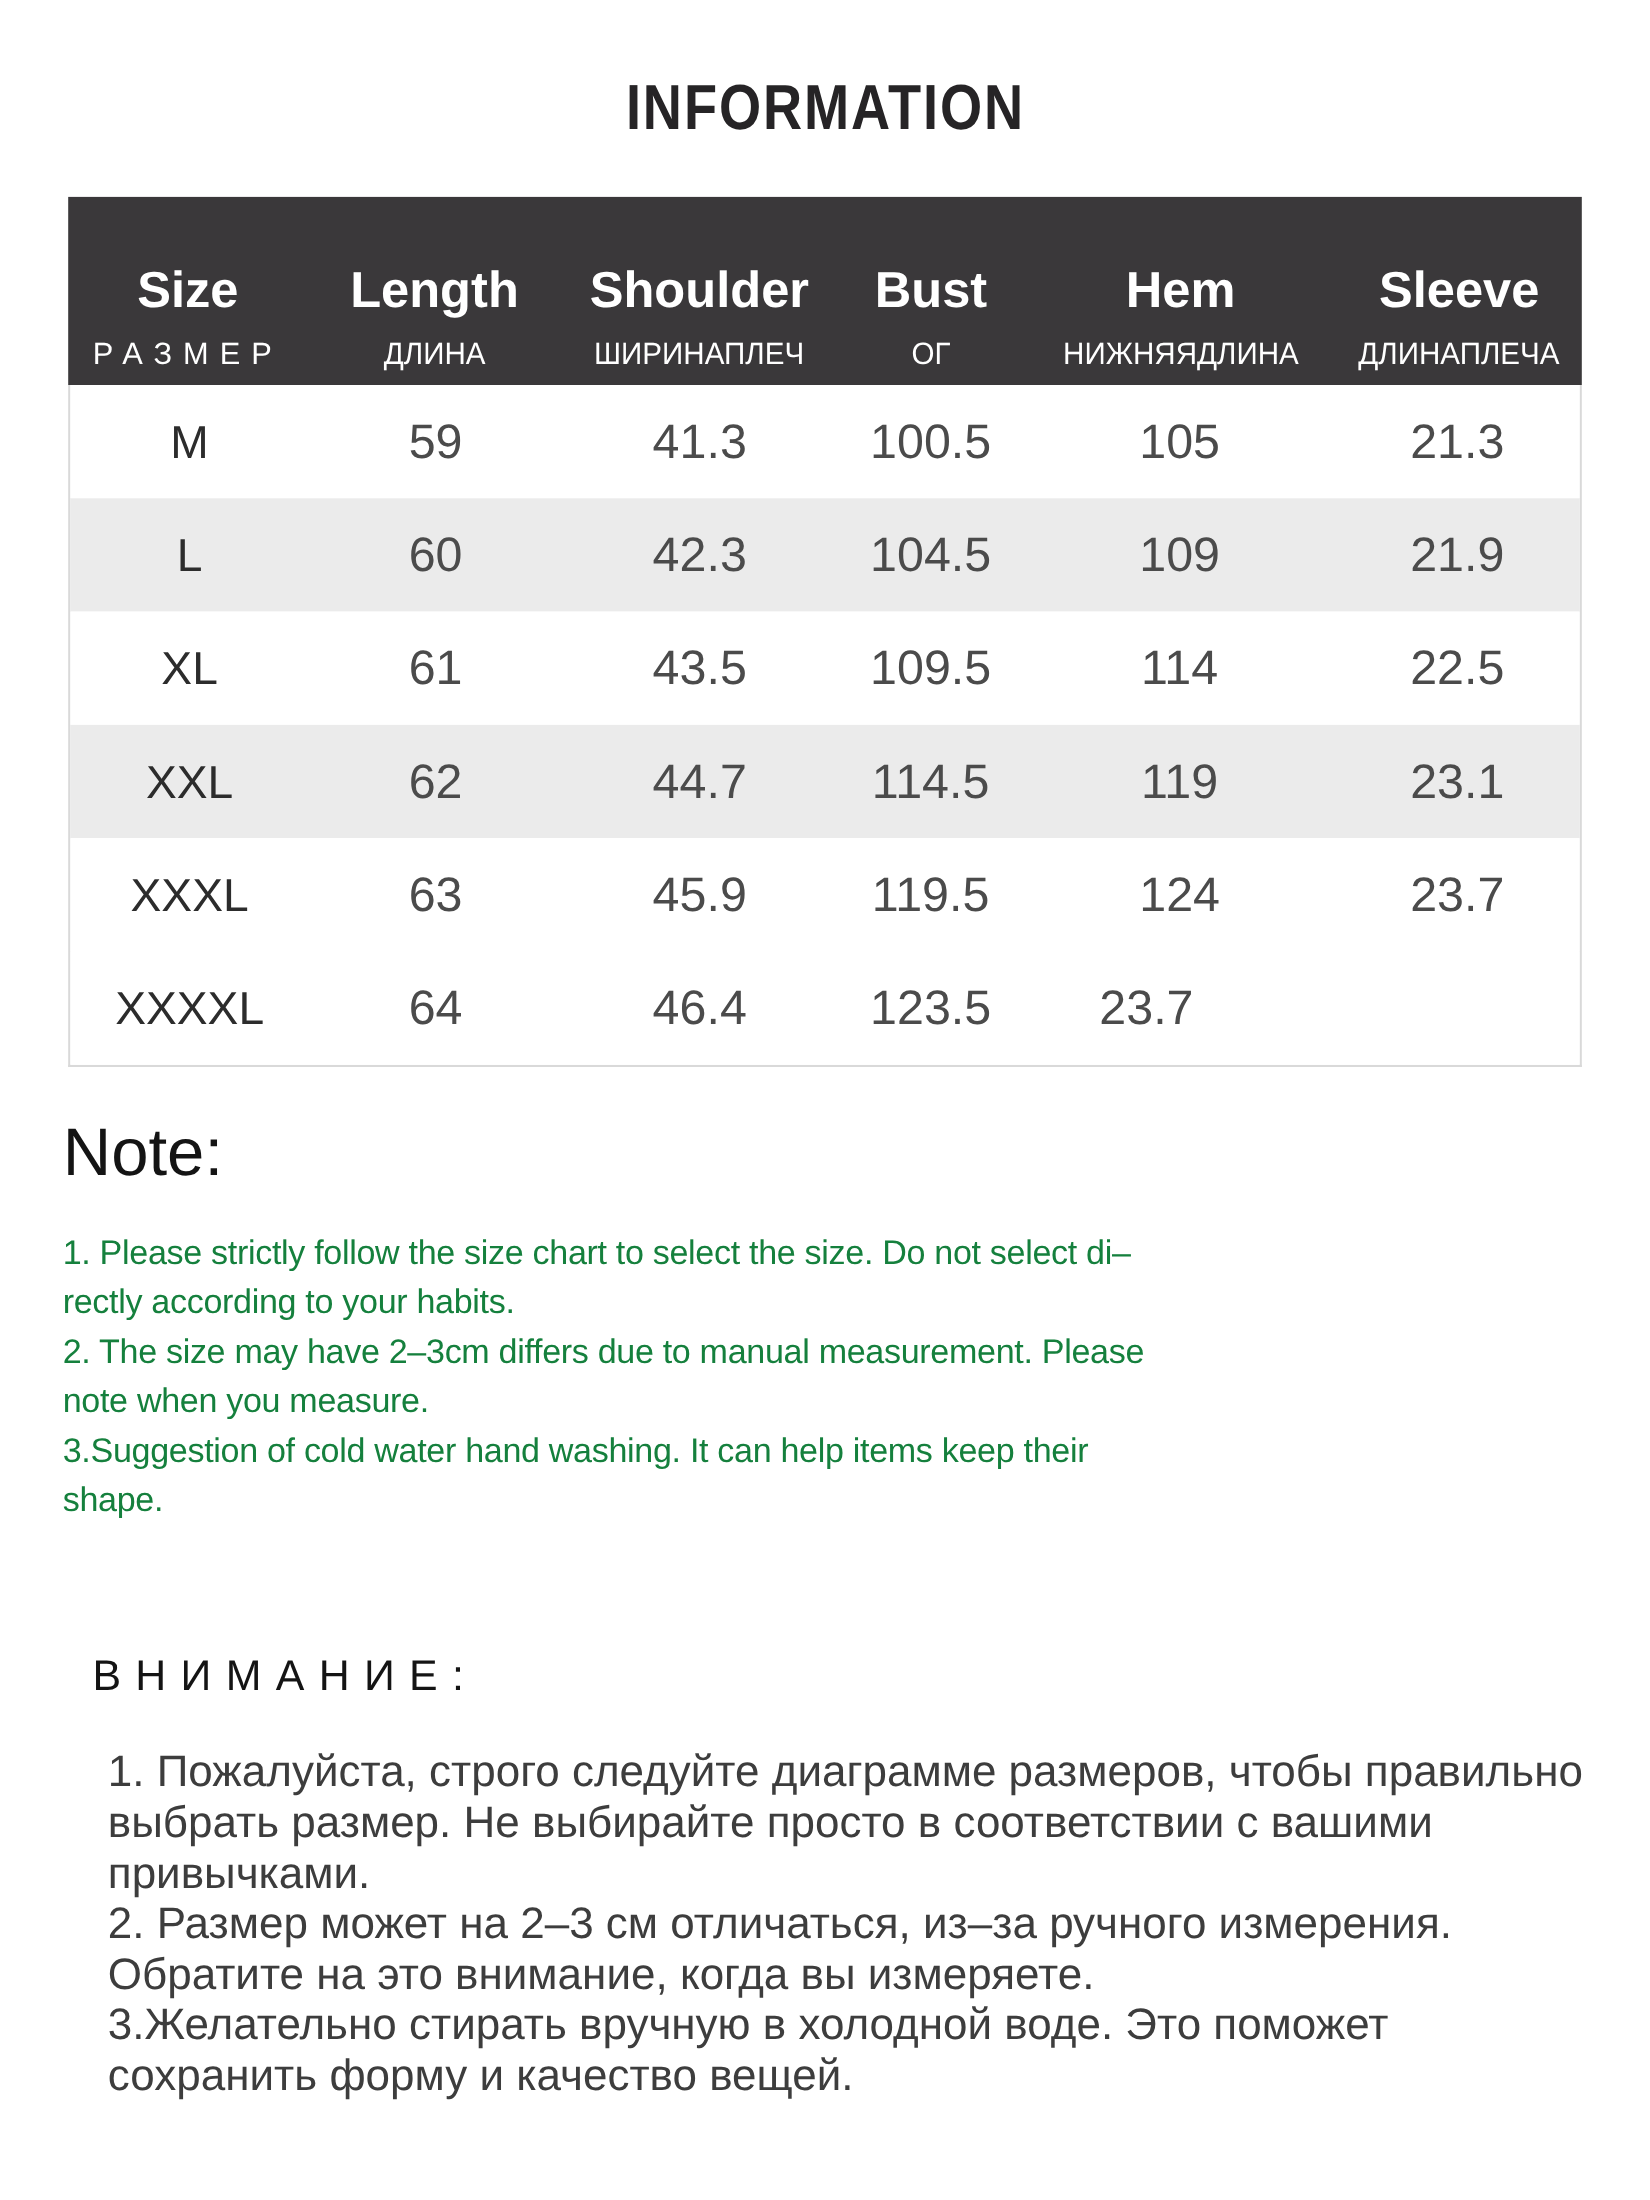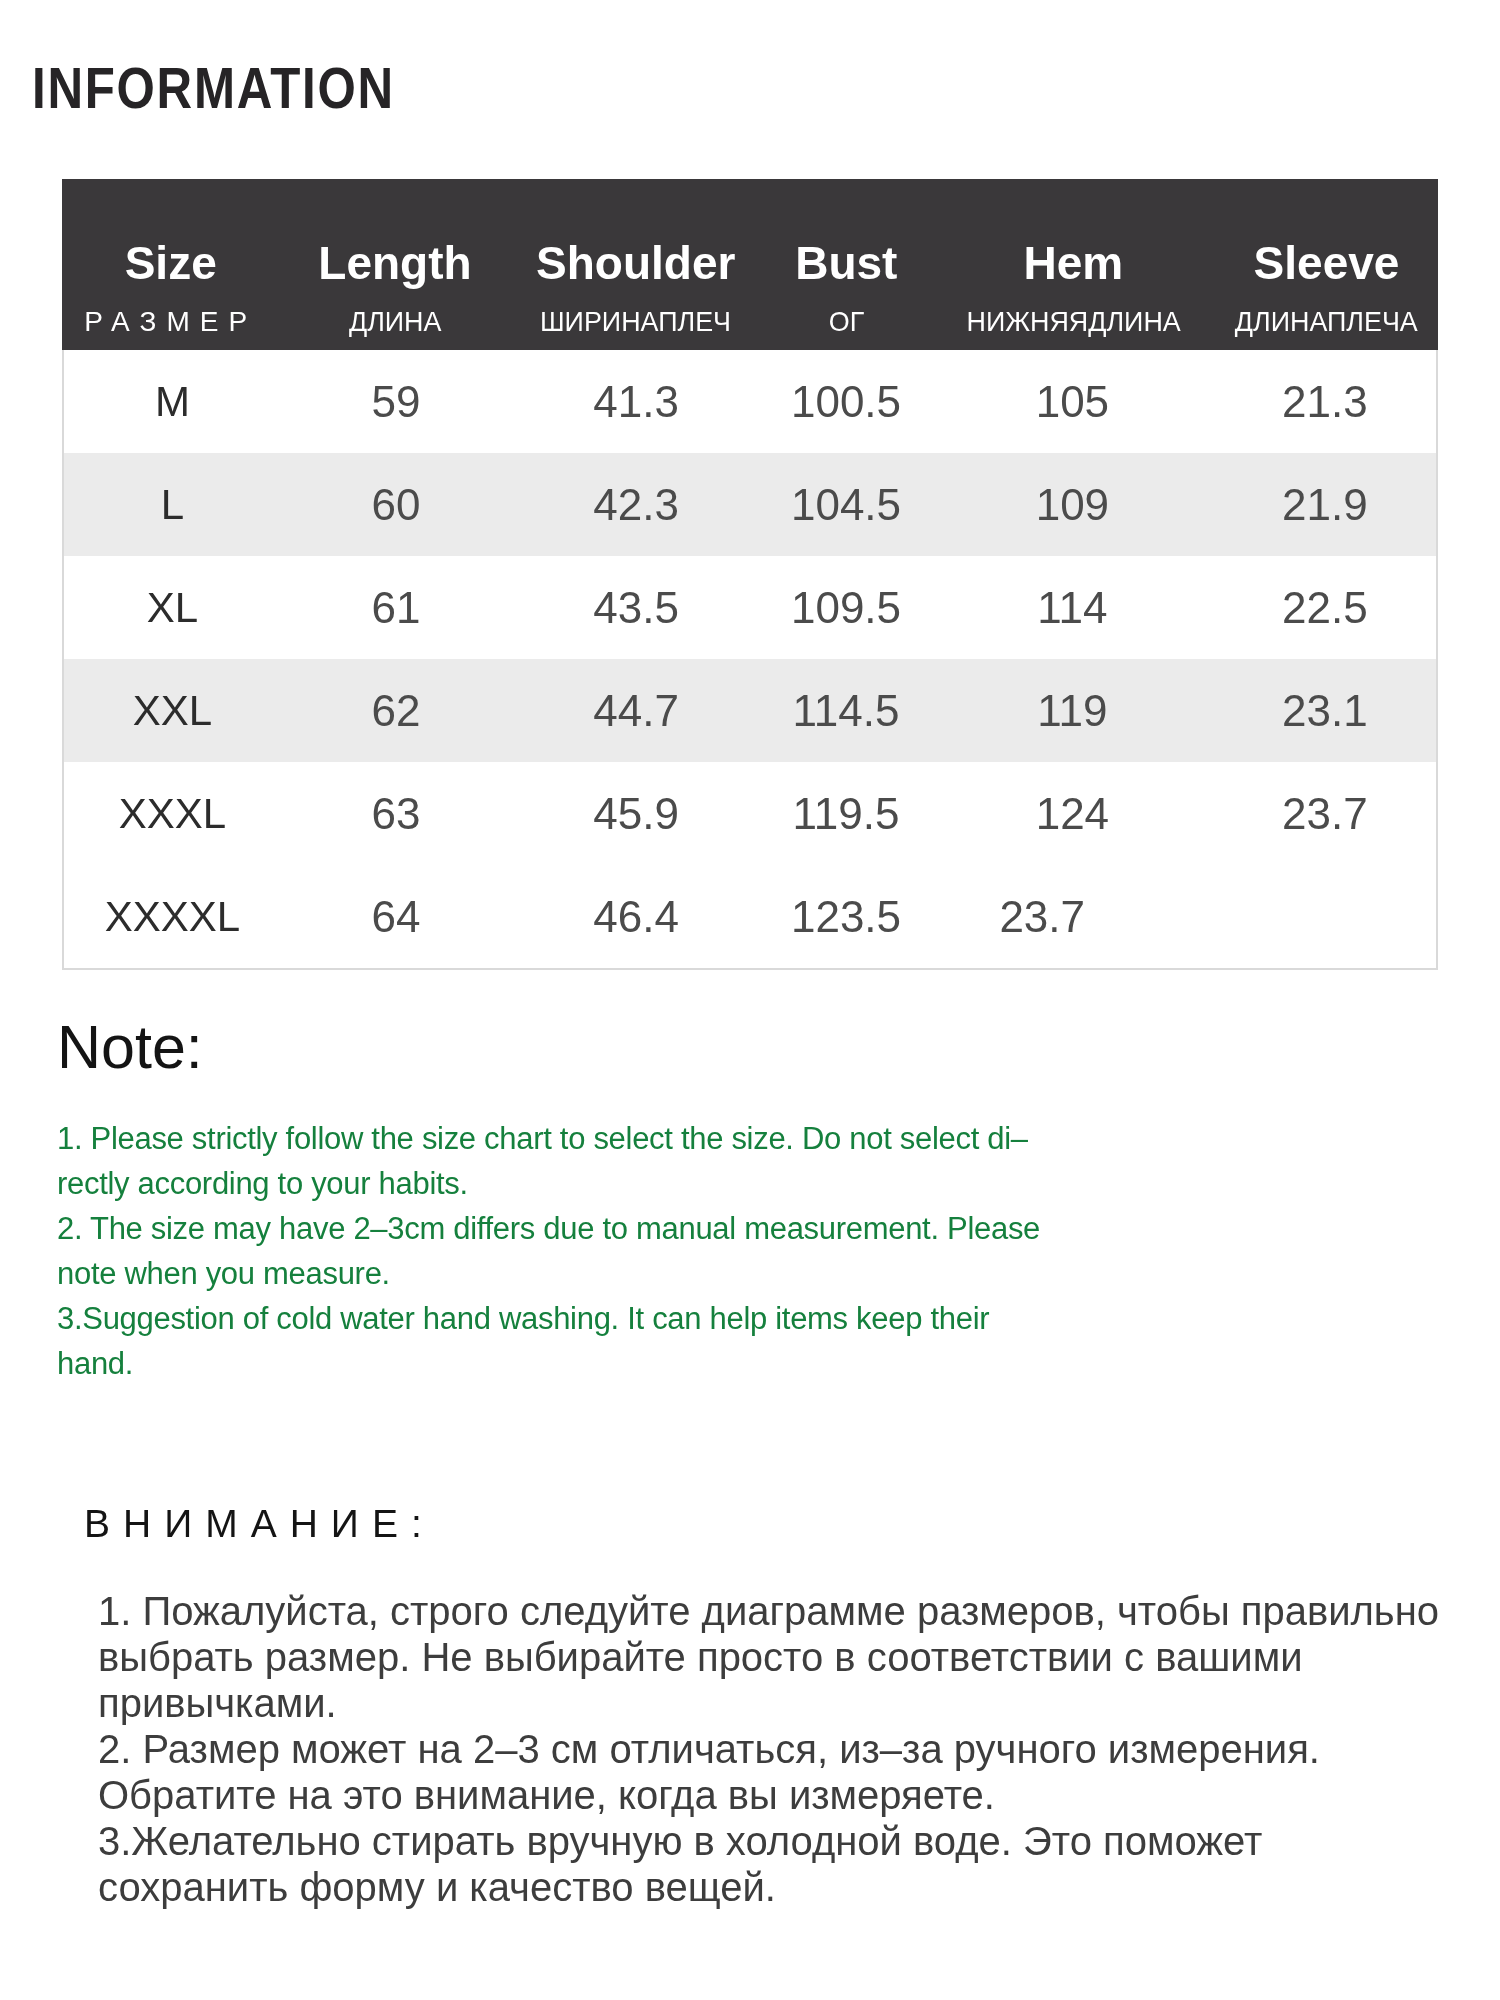--- a/index.html
+++ b/index.html
@@ -1,21 +1,21 @@
 <!DOCTYPE html>
 <html><head>
 <meta charset="utf-8">
 <style>
   * { margin:0; padding:0; box-sizing:border-box; }
   html,body { background:#ffffff; }
   body { font-family:"Liberation Sans", sans-serif; }
   .page { position:relative; width:1500px; height:2000px; background:#ffffff; overflow:hidden; }
 
   
-  .title { position:absolute; top:54px; left:0; width:100%; }
+  .title { position:absolute; top:64px; left:0; width:100%; text-align:center; }
   .title-inner {
     display:inline-block;
     font-size:58px; font-weight:700; letter-spacing:2px; color:#262426;
     transform:scaleX(0.85); transform-origin:center;
   }
 
   
   .size-table { position:absolute; left:62px; top:179px; width:1376px; }
   .thead { display:flex; background:#3a383a; height:171px; }
   .th { display:flex; flex-direction:column; justify-content:center; align-items:center;
@@ -136,21 +136,21 @@
     </div>
   </div>
 
   <div class="note-heading-en">Note:</div>
   <div class="notes-en">
     <div class="line">1. Please strictly follow the size chart  to select the size. Do not select di–</div>
     <div class="line">rectly according to your habits.</div>
     <div class="line">2. The size may have 2–3cm differs due to manual measurement. Please</div>
     <div class="line">note when you measure.</div>
     <div class="line">3.Suggestion of cold water hand washing. It can help items keep their</div>
-    <div class="line">hand.</div>
+    <div class="line">shape.</div>
   </div>
 
   <div class="note-heading-ru">ВНИМАНИЕ:</div>
   <div class="notes-ru">
     <div class="line">1. Пожалуйста, строго следуйте диаграмме размеров, чтобы правильно</div>
     <div class="line">выбрать размер. Не выбирайте просто в соответствии с вашими</div>
     <div class="line">привычками.</div>
     <div class="line">2. Размер может на 2–3 см отличаться, из–за ручного измерения.</div>
     <div class="line">Обратите на это внимание, когда вы измеряете.</div>
     <div class="line">3.Желательно стирать вручную в холодной воде. Это поможет</div>

